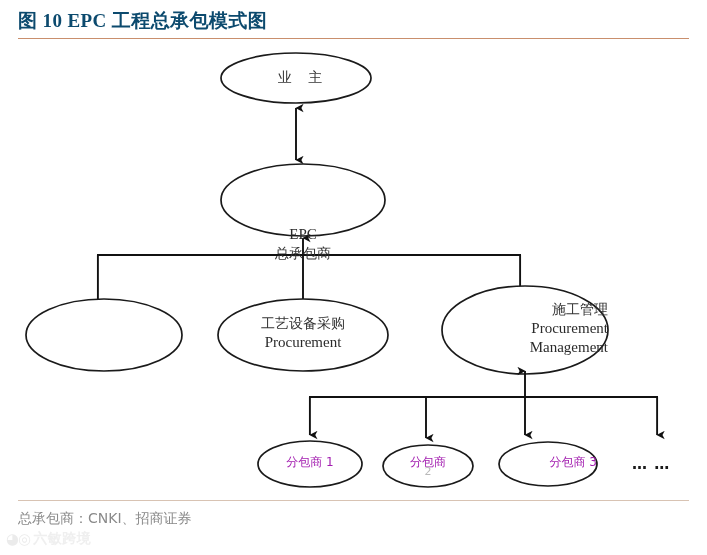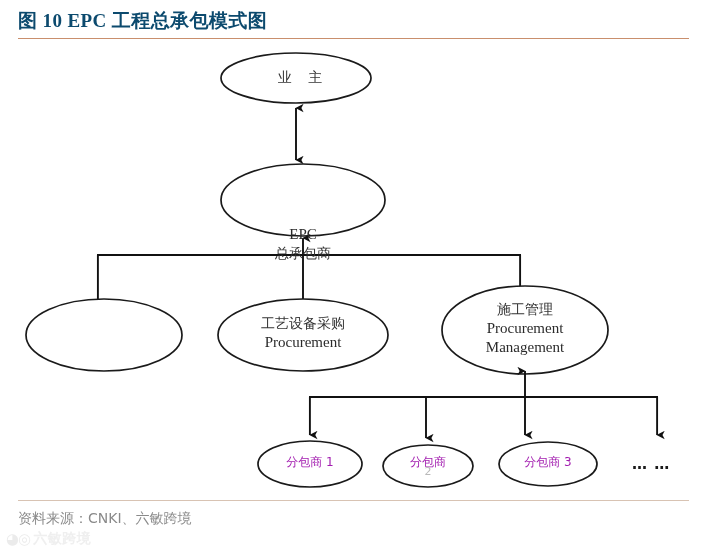--- a/index.html
+++ b/index.html
@@ -213,43 +213,43 @@
       <span class="en">EPC</span>
       <span class="cn">总承包商</span>
     </div>
 
 
     <div class="node-label" style="left:218px; top:272px; width:170px;">
       <span class="cn">工艺设备采购</span>
       <span class="en">Procurement</span>
     </div>
 
-    <div class="node-label" style="left:442px; top:258px; width:166px;">
+    <div class="node-label" style="left:442px; top:258px; width:166px;text-align:right;">
       <span class="cn">施工管理</span>
       <span class="en">Procurement</span>
       <span class="en">Management</span>
     </div>
 
     <div class="node-label" style="left:258px; top:412px; width:104px;">
       <span class="sm">分包商 1</span>
     </div>
 
     <div class="node-label" style="left:383px; top:412px; width:90px;">
       <span class="sm">分包商</span>
       <span class="ghost">2</span>
     </div>
 
-    <div class="node-label" style="left:499px; top:412px; width:98px;">
+    <div class="node-label" style="left:499px; top:412px; width:98px;text-align:right;">
       <span class="sm">分包商 3</span>
     </div>
 
     <div class="dots-label" style="left:632px; top:413px;">… …</div>
   </div>
 
   <div id="footer-rule"></div>
-  <div id="source-note">资料来源：CNKI、六敏跨境</div>
+  <div id="source-note">总承包商：CNKI、招商证券</div>
 
   <div id="watermark">
     <span class="wm-mark">◕◎</span>
     <span class="wm-text">六敏跨境</span>
   </div>
 
 </div>
 
 </body></html>

